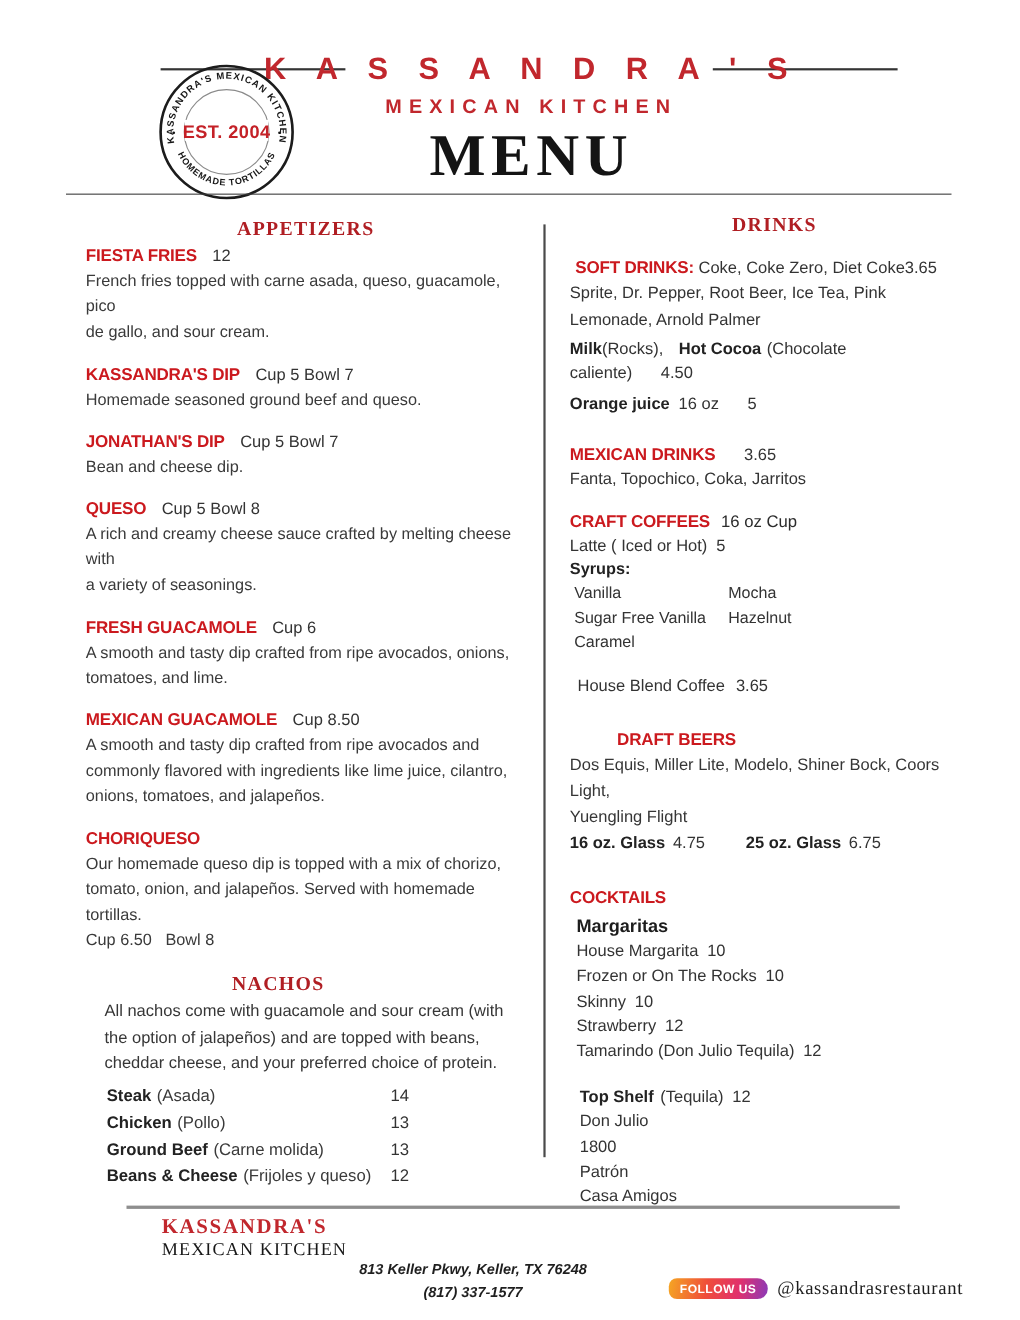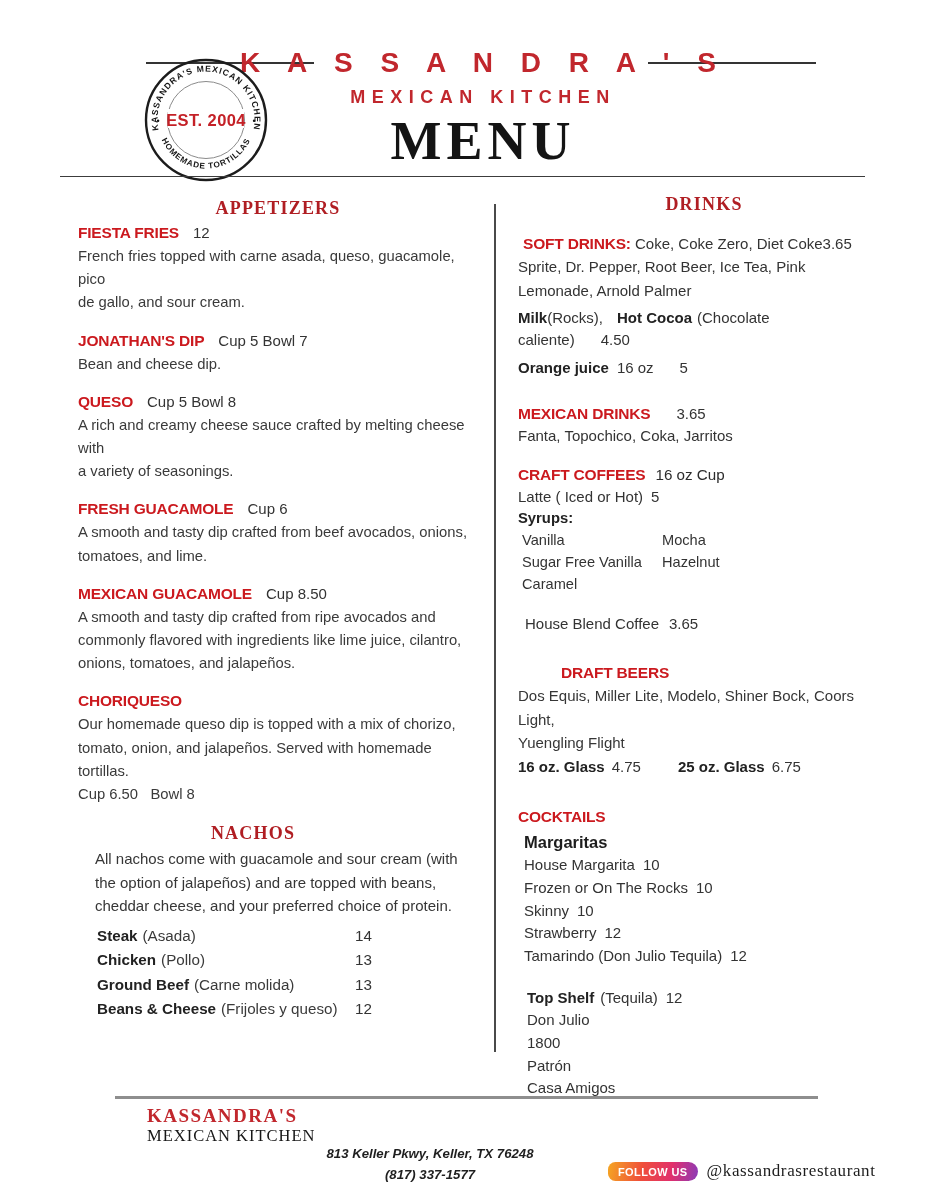--- a/index.html
+++ b/index.html
@@ -127,35 +127,39 @@
   <div class="left-col">
     <div class="section-heading">APPETIZERS</div>
 
     <div class="item">
       <div class="item-name-row"><span class="red-name">FIESTA FRIES</span><span class="price">12</span></div>
       <div class="idesc">French fries topped with carne asada, queso, guacamole, pico</div>
       <div class="idesc">de gallo, and sour cream.</div>
     </div>
 
 
+    <div class="item">
+      <div class="item-name-row"><span class="red-name">KASSANDRA'S DIP</span><span class="price">Cup 5 Bowl 7</span></div>
+      <div class="idesc">Homemade seasoned ground beef and queso.</div>
+    </div>
 
     <div class="item">
       <div class="item-name-row"><span class="red-name">JONATHAN'S DIP</span><span class="price">Cup 5 Bowl 7</span></div>
       <div class="idesc">Bean and cheese dip.</div>
     </div>
 
     <div class="item">
       <div class="item-name-row"><span class="red-name">QUESO</span><span class="price">Cup 5 Bowl 8</span></div>
       <div class="idesc">A rich and creamy cheese sauce crafted by melting cheese with</div>
       <div class="idesc">a variety of seasonings.</div>
     </div>
 
     <div class="item">
       <div class="item-name-row"><span class="red-name">FRESH GUACAMOLE</span><span class="price">Cup 6</span></div>
-      <div class="idesc">A smooth and tasty dip crafted from beef avocados, onions,</div>
+      <div class="idesc">A smooth and tasty dip crafted from ripe avocados, onions,</div>
       <div class="idesc">tomatoes, and lime.</div>
     </div>
 
     <div class="item">
       <div class="item-name-row"><span class="red-name">MEXICAN GUACAMOLE</span><span class="price">Cup 8.50</span></div>
       <div class="idesc">A smooth and tasty dip crafted from ripe avocados and</div>
       <div class="idesc">commonly flavored with ingredients like lime juice, cilantro,</div>
       <div class="idesc">onions, tomatoes, and jalapeños.</div>
     </div>
 

